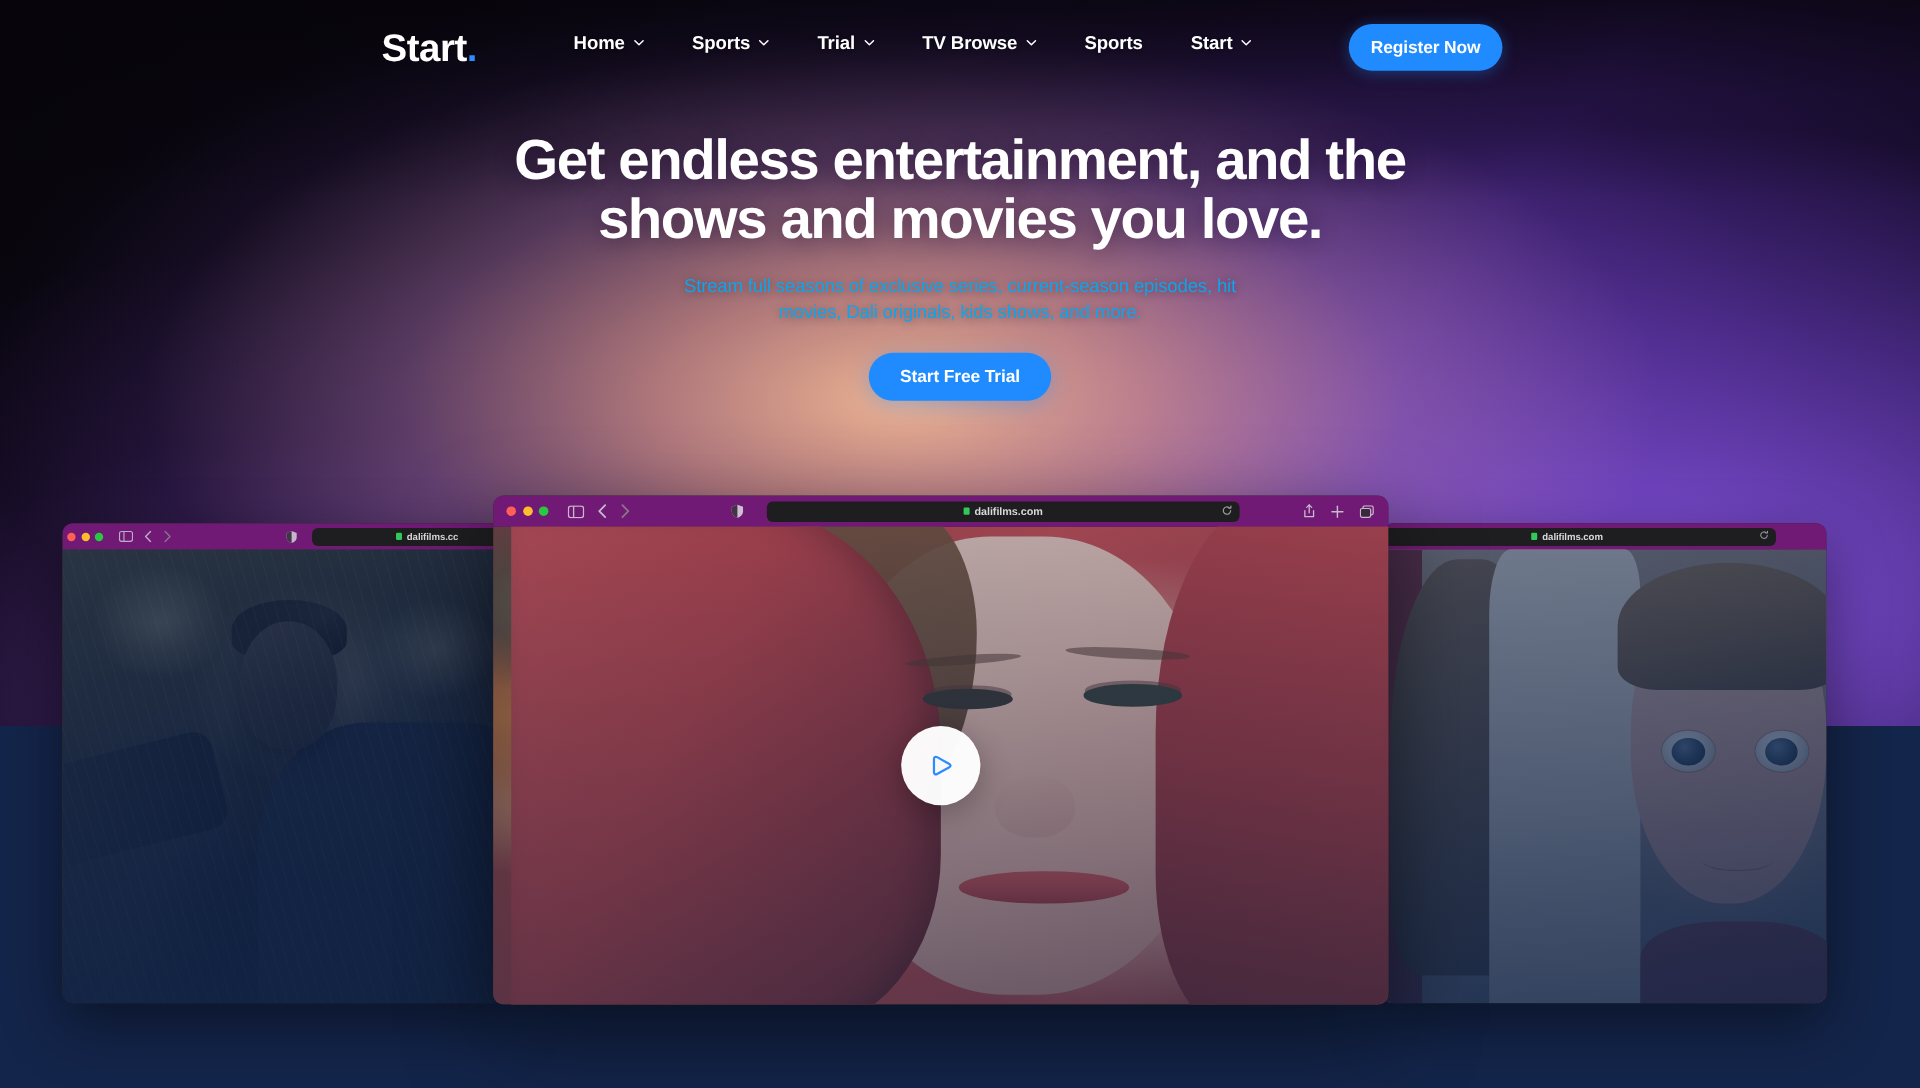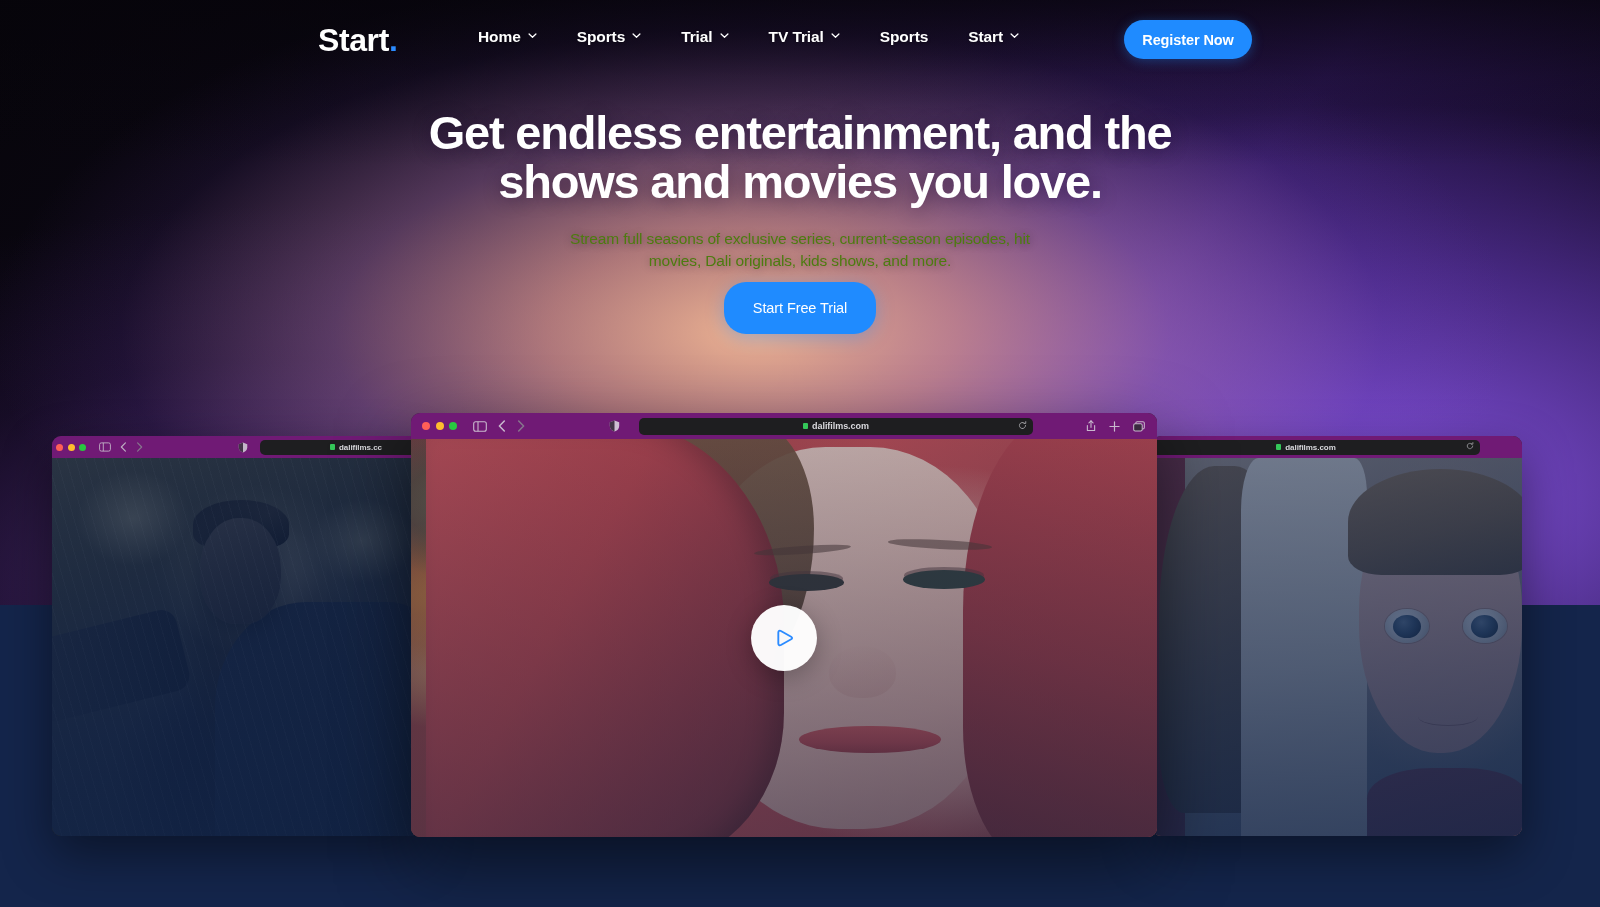--- a/index.html
+++ b/index.html
@@ -75,29 +75,29 @@
   .hero-title {
     position:absolute; left:50%; transform:translateX(-50%); top:108px;
     width:760px;
     font-size:47px; line-height:1.05; font-weight:700; color:#ffffff;
     letter-spacing:-1.2px;
     text-shadow:0 2px 18px rgba(20,5,40,0.45);
   }
   .hero-sub {
     position:absolute; left:50%; transform:translateX(-50%); top:228px;
     width:500px;
-    font-size:15.5px; line-height:1.45; font-weight:400; color:#4d7c0f;
+    font-size:15.5px; line-height:1.45; font-weight:400; color:#0ea5e9;
     letter-spacing:-0.15px;
     text-shadow:0 1px 8px rgba(20,5,40,0.4);
     text-align:center;
   }
   .cta-btn {
-    position:absolute; left:50%; transform:translateX(-50%); top:282px;
-    width:152px; height:52px; border-radius:22px;
-    background:#1f8bff; color:#fff; font-size:14.5px; font-weight:400;
+    position:absolute; left:50%; transform:translateX(-50%); top:294px;
+    width:152px; height:40px; border-radius:22px;
+    background:#1f8bff; color:#fff; font-size:14.5px; font-weight:700;
     display:flex; align-items:center; justify-content:center; border:none; cursor:pointer;
     font-family:"Liberation Sans", sans-serif; letter-spacing:-0.1px;
     box-shadow:0 4px 18px rgba(31,139,255,0.35);
   }
 
   
   .browsers { position:absolute; left:0; top:0; width:1600px; height:907px; z-index:10; }
 
   .bw { position:absolute; border-radius:9px; overflow:hidden; background:#2d2d31; }
   .bw.side { box-shadow:0 18px 50px rgba(0,0,0,0.45); }
@@ -361,21 +361,21 @@
       <div class="nav-item">
         <span>Trial</span>
         <span class="chev">
           <svg width="9" height="9" viewBox="0 0 10 10">
               <path d="M1.2 3.3 L5 7 L8.8 3.3" stroke="#ffffff" stroke-width="1.4" fill="none" stroke-linecap="round" stroke-linejoin="round"></path>
             </svg>
         </span>
       </div>
 
       <div class="nav-item">
-        <span>TV Trial</span>
+        <span>TV Browse</span>
         <span class="chev">
           <svg width="9" height="9" viewBox="0 0 10 10">
               <path d="M1.2 3.3 L5 7 L8.8 3.3" stroke="#ffffff" stroke-width="1.4" fill="none" stroke-linecap="round" stroke-linejoin="round"></path>
             </svg>
         </span>
       </div>
 
       <div class="nav-item">
         <span>Sports</span>
       </div>

